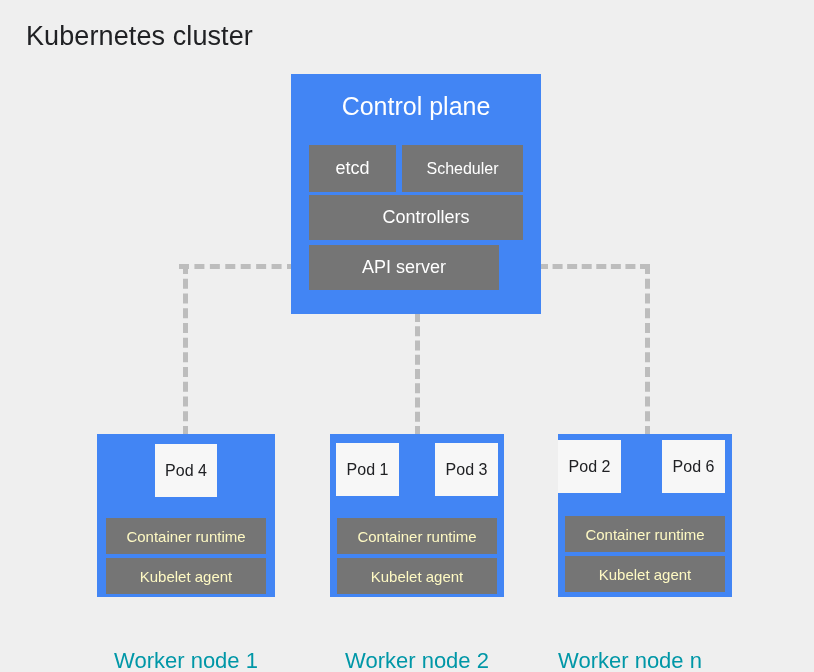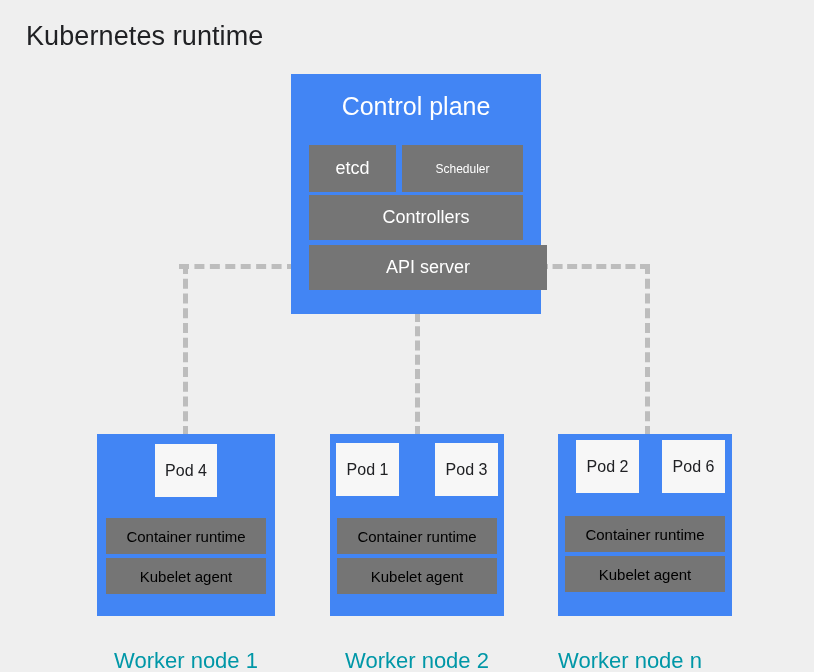--- a/index.html
+++ b/index.html
@@ -73,41 +73,41 @@
     top: 71px;
     width: 87px;
     height: 47px;
     font-size: 18px;
   }
   #cp-scheduler {
     left: 111px;
     top: 71px;
     width: 121px;
     height: 47px;
-    font-size: 12px;
+    font-size: 16px;
   }
   #cp-controllers {
     left: 18px;
     top: 121px;
     width: 214px;
     height: 45px;
     font-size: 18px;
     padding-left: 20px;
   }
   #cp-apiserver {
     left: 18px;
     top: 171px;
-    width: 238px;
+    width: 190px;
     height: 45px;
     font-size: 18px;
   }
 
   
   .worker-node {
-    height: 182px;
+    height: 163px;
   }
   #worker-node-1 { left: 97px;  top: 434px; width: 178px; }
   #worker-node-2 { left: 330px; top: 434px; width: 174px; }
   #worker-node-3 { left: 558px; top: 434px; width: 174px; }
 
   .pod {
     position: absolute;
     background: #f7f7f7;
     color: #202124;
     display: flex;
@@ -116,27 +116,27 @@
     font-size: 16px;
     white-space: nowrap;
     box-sizing: border-box;
   }
   
   #pod-n1-a { left: 58px; top: 10px; width: 62px; height: 53px; }
   
   #pod-n2-a { left: 6px;  top: 9px;  width: 63px; height: 53px; }
   #pod-n2-b { left: 105px; top: 9px; width: 63px; height: 53px; text-align: center; }
   
-  #pod-n3-a { left: 18px;  top: 6px;  width: 63px; height: 53px; }
+  #pod-n3-a { left: 0;  top: 6px;  width: 63px; height: 53px; }
   #pod-n3-b { left: 104px; top: 6px; width: 63px; height: 53px; }
 
   .runtime-bar, .kubelet-bar {
     position: absolute;
     background: #757575;
-    color: #000000;
+    color: #fef9c3;
     display: flex;
     align-items: center;
     justify-content: center;
     font-size: 15px;
     white-space: nowrap;
     box-sizing: border-box;
   }
   
   #rt-n1  { left: 9px; top: 84px;  width: 160px; height: 36px; }
   #kb-n1  { left: 9px; top: 124px; width: 160px; height: 36px; }
@@ -184,21 +184,21 @@
   
   #conn-right-h { left: 538px; top: 264px; width: 112px; height: 0; }
   
   #conn-right-v { left: 645px; top: 264px; width: 0; height: 172px; }
 </style>
 </head>
 <body>
 
 <div id="stage">
 
-  <div class="page-title">Kubernetes runtime</div>
+  <div class="page-title">Kubernetes cluster</div>
 
   <div class="conn conn-h" id="conn-left-h"></div>
   <div class="conn conn-v" id="conn-left-v"></div>
 
   <div class="conn conn-v" id="conn-mid-v"></div>
 
   <div class="conn conn-h" id="conn-right-h"></div>
   <div class="conn conn-v" id="conn-right-v"></div>
 
   <div class="blue-box" id="control-plane">

